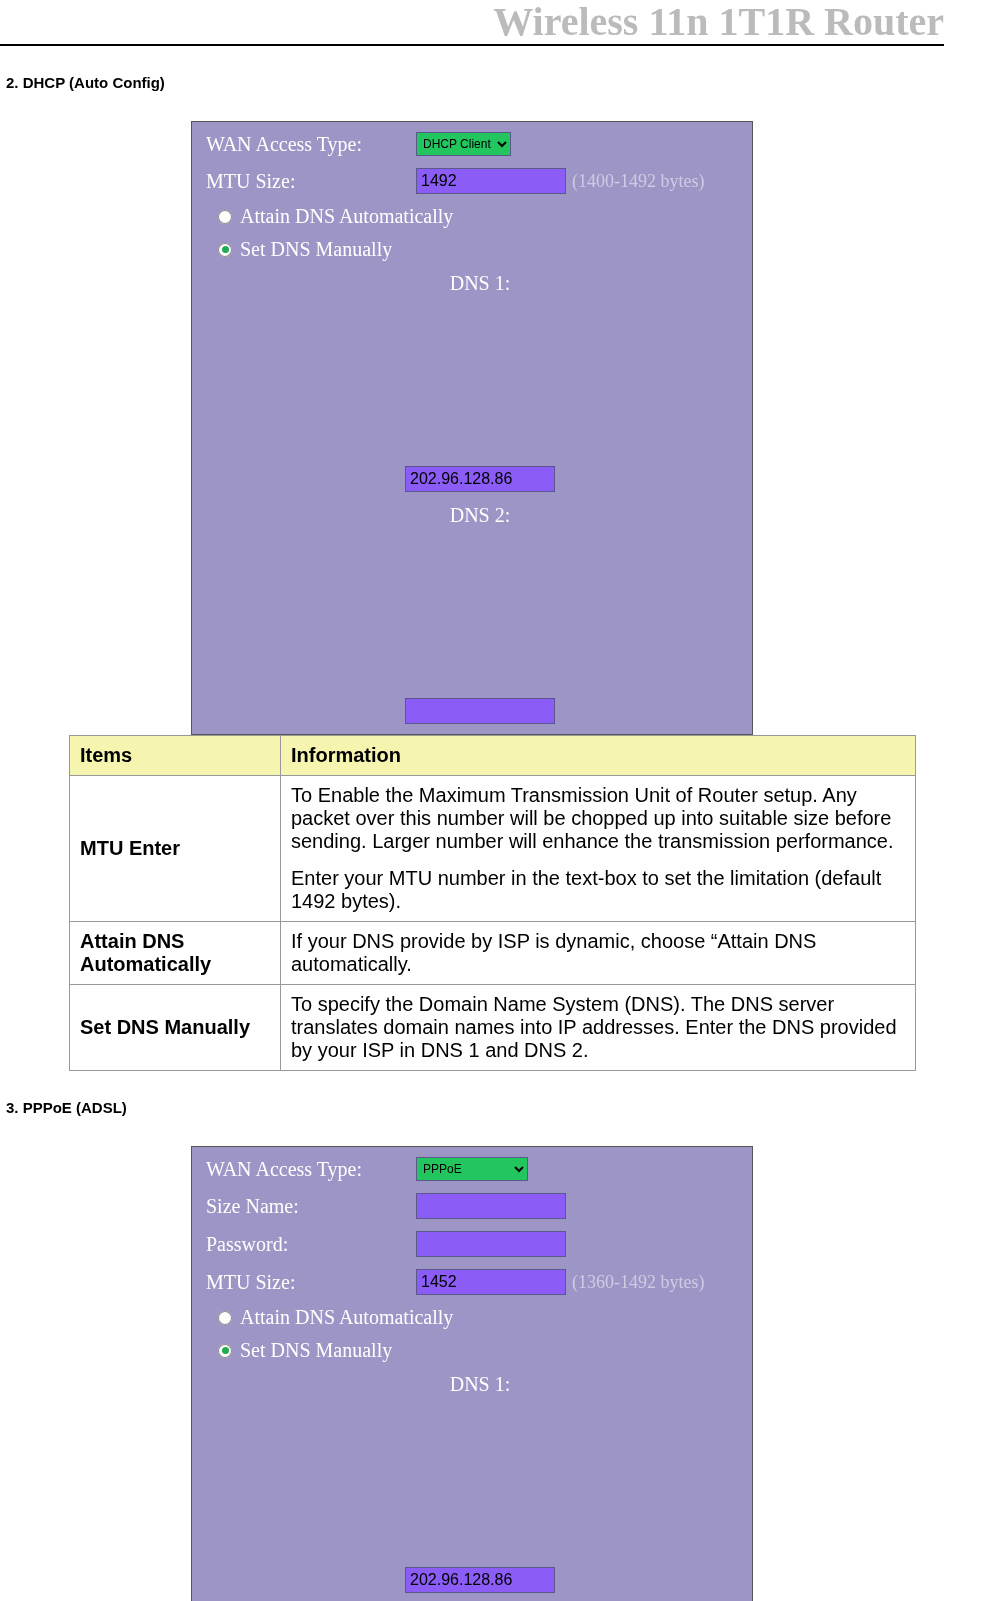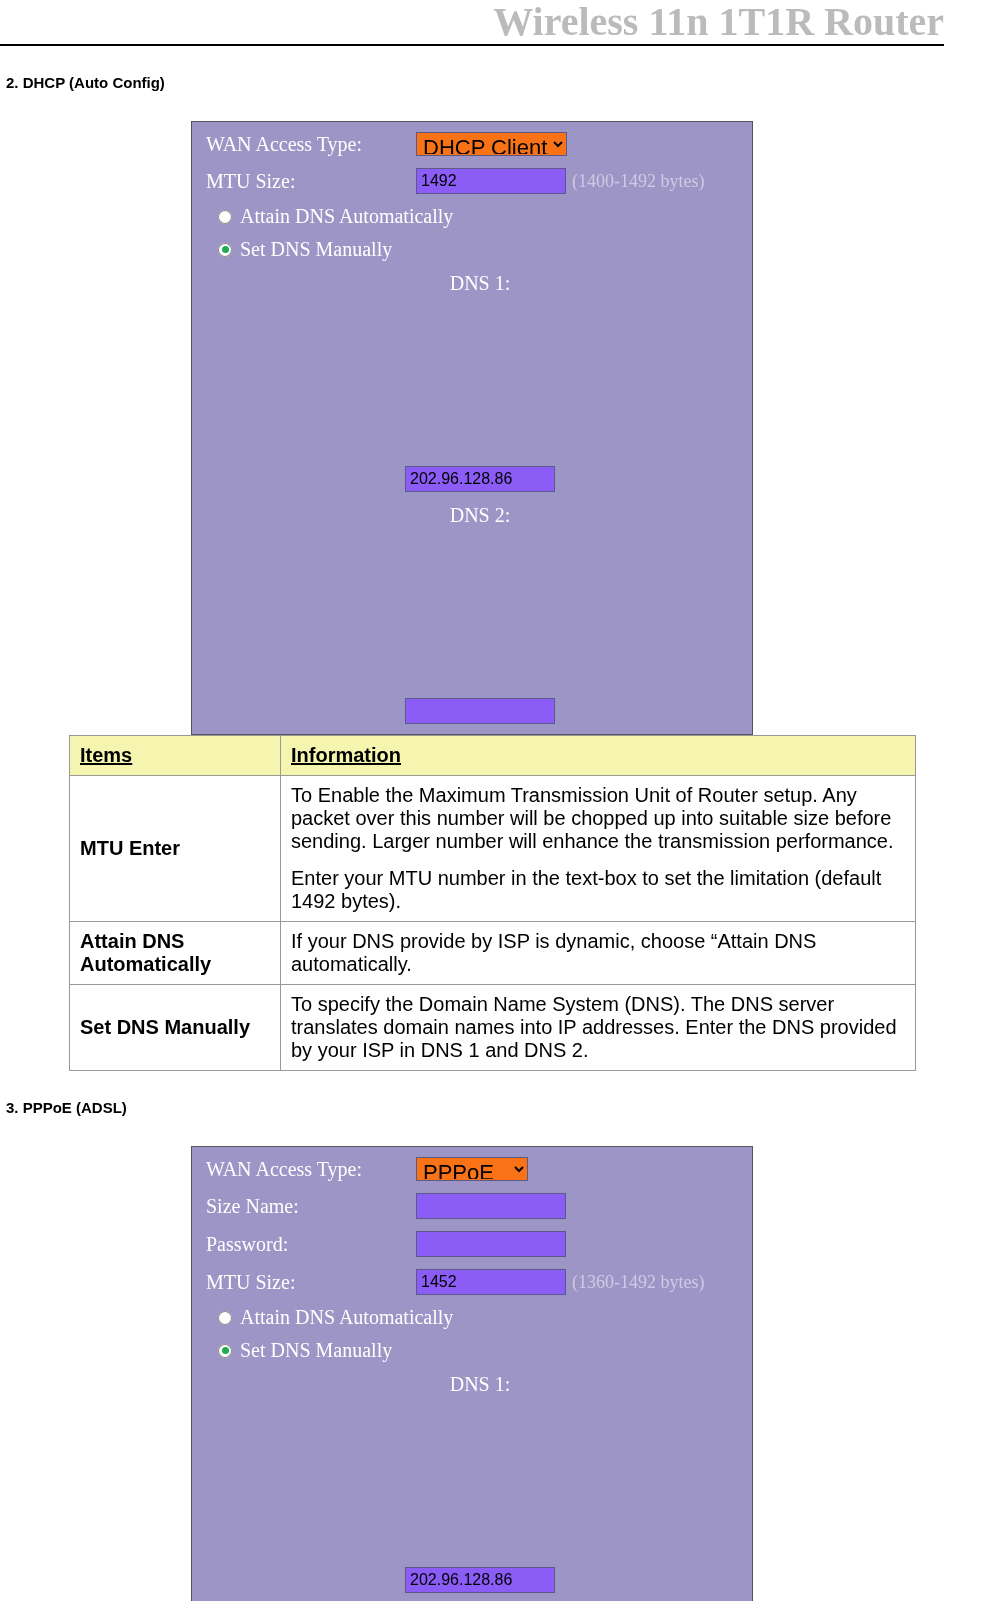--- a/index.html
+++ b/index.html
@@ -61,26 +61,26 @@
     background: #8b5cf6;
     color: #000;
     border: 1px solid #5a5a8a;
     height: 22px;
     font-family: Arial, sans-serif;
     font-size: 16px;
     padding: 1px 4px;
     width: 140px;
   }
   .sel {
-    background: #f97316;
+    background: #22c55e;
     color: #000;
     border: 1px solid #5a5a8a;
     height: 24px;
     font-family: Arial, sans-serif;
-    font-size: 22px;
+    font-size: 12px;
     padding: 1px 2px;
   }
   .hint {
     color: #d0cbe4;
     font-size: 18px;
     margin-left: 6px;
   }
   .radio-row {
     display: flex;
     align-items: center;
@@ -113,21 +113,20 @@
   }
   table.info th, table.info td {
     border: 1px solid #999;
     padding: 8px 10px;
     vertical-align: top;
     text-align: left;
   }
   table.info th {
     background: #f5f5af;
     font-weight: bold;
-    text-decoration: underline;
   }
   table.info td.col-item {
     font-weight: bold;
     width: 190px;
     vertical-align: middle;
   }
   .para-gap { margin: 0 0 14px 0; }
   .page-num {
     text-align: center;
     font-family: "Times New Roman", serif;

